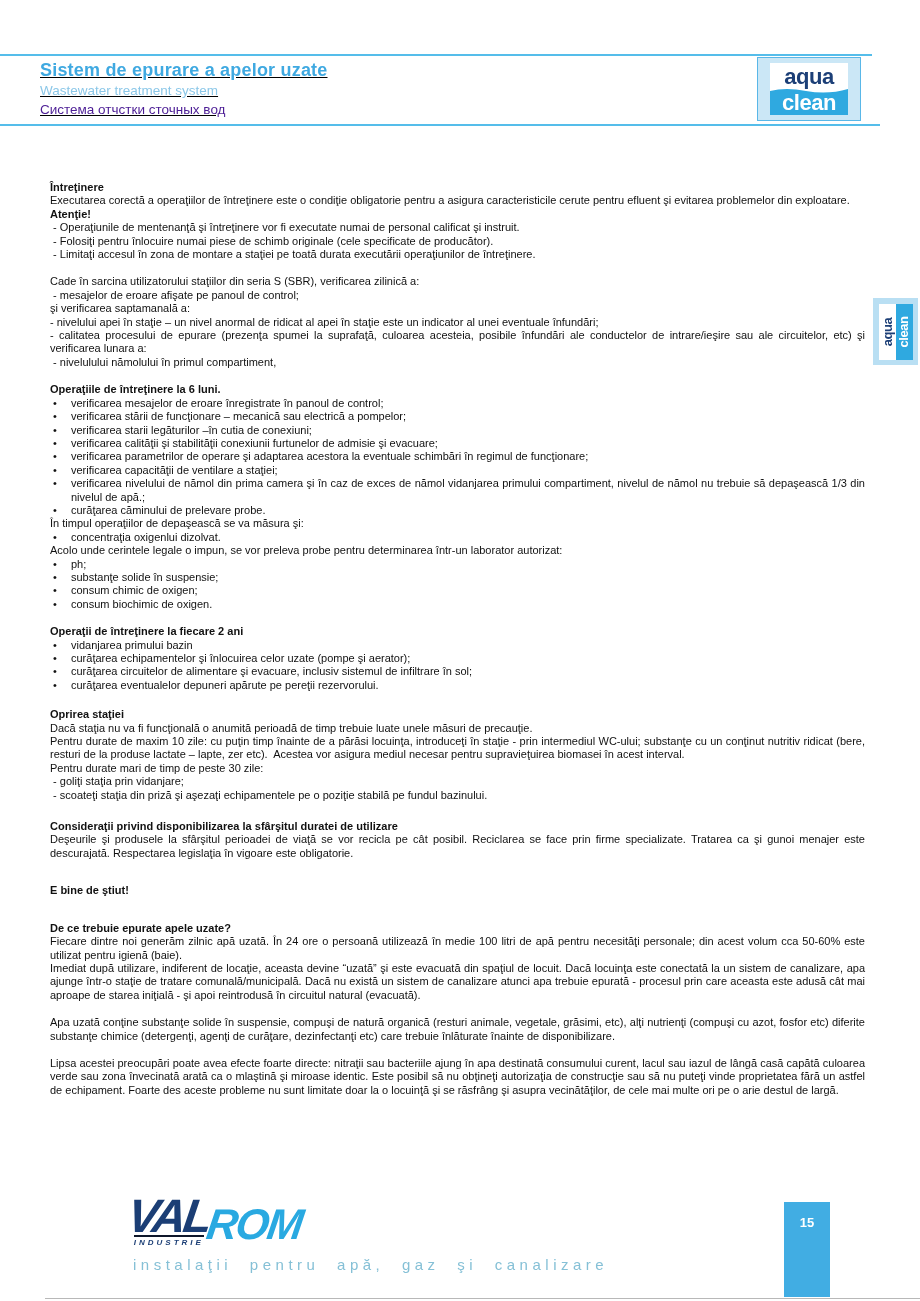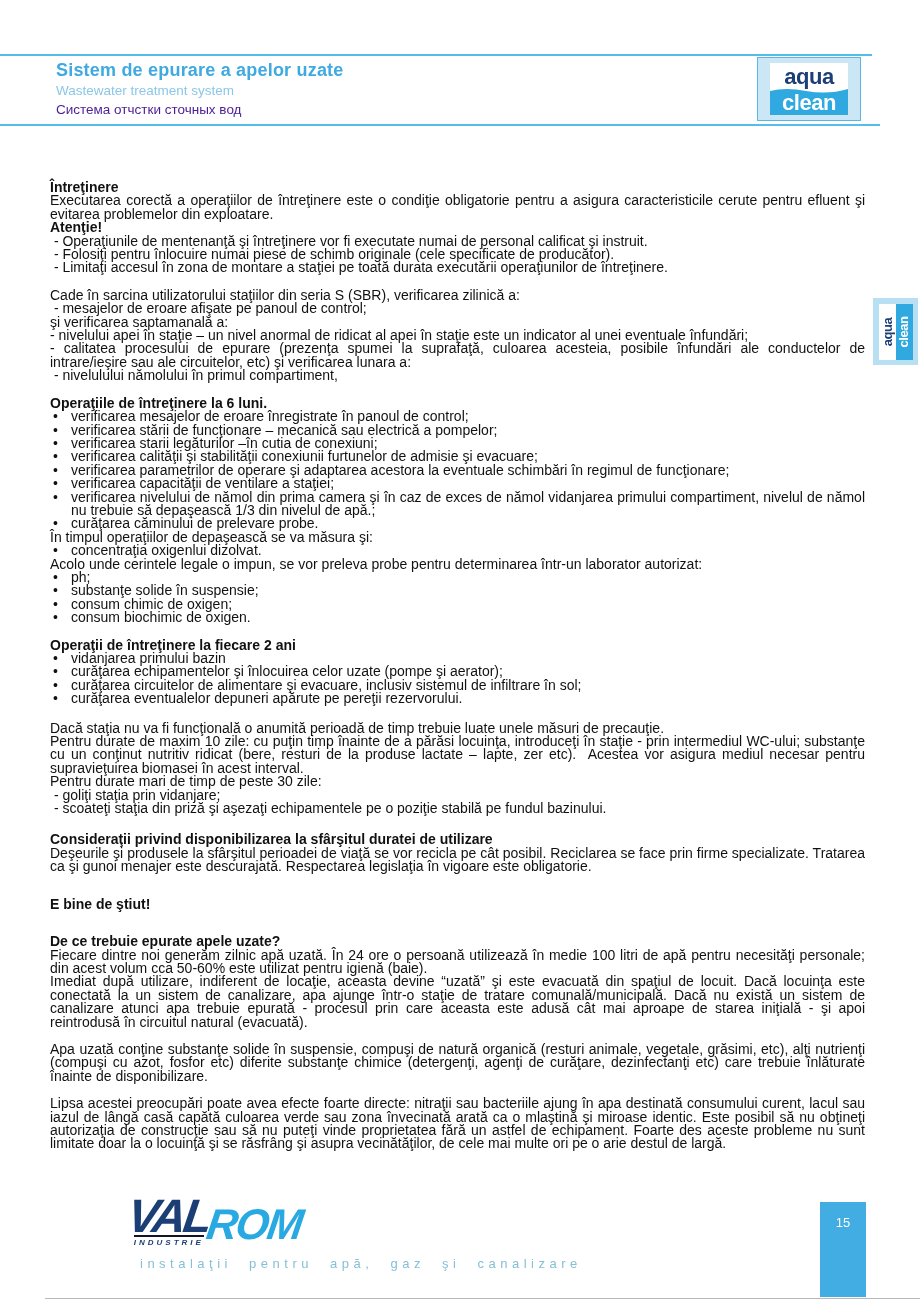--- a/index.html
+++ b/index.html
@@ -5,21 +5,21 @@
   html,body{margin:0;padding:0;background:#fff;}
   .page{position:relative;width:920px;height:1301px;background:#ffffff;
         font-family:"Liberation Sans",sans-serif;overflow:hidden;}
 
   
   .rule{position:absolute;height:2px;background:#55BDEA;}
   .rule-top{left:0;top:54px;width:872px;}
   .rule-mid{left:0;top:124px;width:880px;}
 
   
-  .header-text{position:absolute;left:56px;top:60px;}
+  .header-text{position:absolute;left:40px;top:60px;text-decoration:underline;}
   .title{font-size:18px;font-weight:bold;color:#3FA9E1;letter-spacing:.2px;line-height:20px;}
   .sub-en{font-size:13.5px;color:#8BC7E8;line-height:17px;margin-top:2px;}
   .sub-ru{font-size:13.5px;color:#4c1d95;line-height:17px;margin-top:2px;}
 
   
   .aq-logo{position:absolute;left:757px;top:57px;width:104px;height:64px;background:#CBE7F6;
            border:1px solid #59B7E8;display:flex;align-items:center;justify-content:center;box-sizing:border-box;}
   .aq-inner{width:78px;height:52px;background:#fff;position:relative;overflow:hidden;text-align:center;}
   .aq-top{font-size:22px;color:#1C3F77;line-height:27px;font-weight:bold;letter-spacing:-0.5px;}
   .aq-wave{position:absolute;bottom:21px;left:0;width:100%;height:7px;display:block;}
@@ -29,43 +29,43 @@
   
   .side-logo{position:absolute;left:873px;top:298px;width:45px;height:67px;background:#B9DFF3;
              display:flex;align-items:center;justify-content:center;}
   .side-rot{transform:rotate(-90deg);display:flex;flex-direction:column;}
   .side-aqua{width:56px;height:17px;background:#fff;color:#1C3F77;font-weight:bold;font-size:13px;
              line-height:17px;text-align:center;letter-spacing:-0.5px;}
   .side-clean{width:56px;height:17px;background:#2FA9E0;color:#fff;font-weight:bold;font-size:13px;
               line-height:16px;text-align:center;letter-spacing:-0.5px;}
 
   
-  .content{position:absolute;left:50px;top:181px;width:815px;font-size:14px;line-height:13.4px;color:#111;}
+  .content{position:absolute;left:50px;top:181px;width:815px;font-size:11px;line-height:13.4px;color:#111;}
   .content .h{font-weight:bold;white-space:pre-wrap;}
   .content .p{white-space:pre-wrap;text-align:justify;}
   .content .li{display:flex;text-align:justify;}
   .content .li .marker{flex:0 0 18px;padding-left:3px;}
   .content .li .litext{flex:1;}
   .content .gap{height:14px;}
 
   
   .valrom{position:absolute;left:128px;top:1194px;}
   .val-row{white-space:nowrap;display:flex;align-items:flex-start;}
   .val-block{display:inline-flex;flex-direction:column;align-items:center;}
   .val-txt{font-style:italic;font-weight:bold;font-size:47px;line-height:44px;color:#1B3E75;
            letter-spacing:-3px;display:inline-block;transform:skewX(-8deg);}
   .industrie{font-style:italic;font-weight:bold;font-size:8px;color:#1B3E75;letter-spacing:3px;
              border-top:2px solid #0f172a;padding-top:1px;margin-top:-3px;width:70px;text-align:center;}
   .rom-txt{font-style:italic;font-weight:bold;font-size:43px;line-height:44px;color:#29A9E1;
            letter-spacing:-2px;display:inline-block;transform:skewX(-8deg);position:relative;top:8px;left:-3px;}
-  .tagline{margin-top:9px;margin-left:12px;font-size:13px;color:#85C0D6;letter-spacing:4.5px;word-spacing:9px;white-space:nowrap;}
-
-  
-  .pagebox{position:absolute;left:820px;top:1202px;width:46px;height:95px;background:#41ADE3;
-           color:#fff;font-weight:normal;font-size:13px;text-align:center;padding-top:13px;box-sizing:border-box;}
+  .tagline{margin-top:9px;margin-left:5px;font-size:15px;color:#85C0D6;letter-spacing:4.5px;word-spacing:9px;white-space:nowrap;}
+
+  
+  .pagebox{position:absolute;left:784px;top:1202px;width:46px;height:95px;background:#41ADE3;
+           color:#fff;font-weight:bold;font-size:13px;text-align:center;padding-top:13px;box-sizing:border-box;}
 
   .bottom-edge{position:absolute;left:45px;top:1298px;width:875px;height:1px;background:#9a9a9a;opacity:.7;}
 </style>
 </head>
 <body>
 
 <div class="page">
 
   <div class="rule rule-top"></div>
 
@@ -176,20 +176,21 @@
       </div>
       <div class="li">
         <span class="marker">•</span>
         <span class="litext">curăţarea circuitelor de alimentare şi evacuare, inclusiv sistemul de infiltrare în sol;</span>
       </div>
       <div class="li">
         <span class="marker">•</span>
         <span class="litext">curăţarea eventualelor depuneri apărute pe pereţii rezervorului.</span>
       </div>
       <div class="gap" style="height: 16px;"></div>
+      <div class="h">Oprirea staţiei</div>
       <div class="p">Dacă staţia nu va fi funcţională o anumită perioadă de timp trebuie luate unele măsuri de precauţie.</div>
       <div class="p">Pentru durate de maxim 10 zile: cu puţin timp înainte de a părăsi locuinţa, introduceţi în staţie - prin intermediul WC-ului; substanţe cu un conţinut nutritiv ridicat (bere, resturi de la produse lactate – lapte, zer etc).  Acestea vor asigura mediul necesar pentru supravieţuirea biomasei în acest interval.</div>
       <div class="p">Pentru durate mari de timp de peste 30 zile:</div>
       <div class="p"> - goliţi staţia prin vidanjare;</div>
       <div class="p"> - scoateţi staţia din priză şi aşezaţi echipamentele pe o poziţie stabilă pe fundul bazinului.</div>
       <div class="gap" style="height: 18px;"></div>
       <div class="h">Consideraţii privind disponibilizarea la sfârşitul duratei de utilizare</div>
       <div class="p">Deşeurile şi produsele la sfârşitul perioadei de viaţă se vor recicla pe cât posibil. Reciclarea se face prin firme specializate. Tratarea ca şi gunoi menajer este descurajată. Respectarea legislaţia în vigoare este obligatorie.</div>
       <div class="gap" style="height: 24px;"></div>
       <div class="h">E bine de ştiut!</div>

